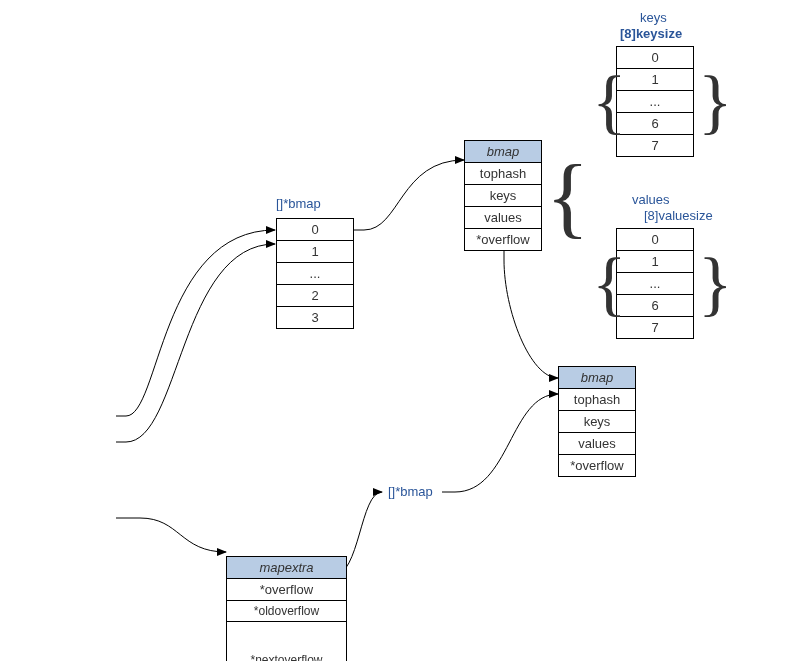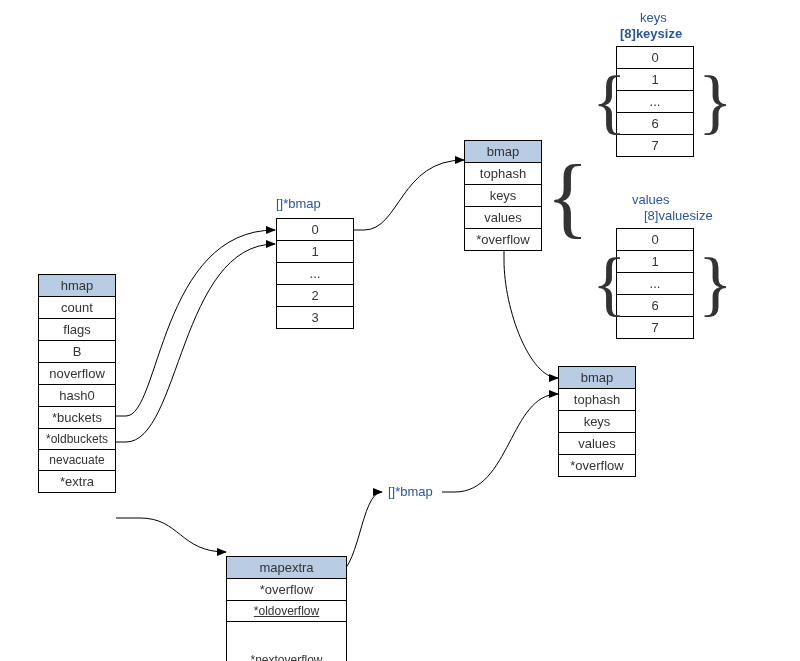--- a/index.html
+++ b/index.html
@@ -47,20 +47,21 @@
     white-space: nowrap;
     overflow: hidden;
   }
   .box .row:last-child { border-bottom: none; }
   .box .head {
     background: #b8cce4;
     text-align: center;
     padding: 3px 4px;
     border-bottom: 1px solid #000;
     font-weight: 500;
+    font-style: italic;
   }
   .brace {
     position: absolute;
     font-family: "Times New Roman", serif;
     color: #333;
     z-index: 2;
     transform-origin: center;
   }
 </style>
 </head>
@@ -83,32 +84,20 @@
 
   <path d="M 354 230 L 364 230 C 400 230 400 160 464 160" fill="none" stroke="#000" stroke-width="1" marker-end="url(#arrow)"></path>
 
   <path d="M 504 240 L 504 260 C 504 310 530 378 558 378" fill="none" stroke="#000" stroke-width="1" marker-end="url(#arrow)"></path>
 
   <path d="M 323 576 L 333 576 C 360 576 360 492 382 492" fill="none" stroke="#000" stroke-width="1" marker-end="url(#arrow)"></path>
 
   <path d="M 442 492 L 455 492 C 510 492 510 394 558 394" fill="none" stroke="#000" stroke-width="1" marker-end="url(#arrow)"></path>
 </svg>
 
-<div class="box" style="left:38px; top:274px;">
-  <div class="head">hmap</div>
-  <div class="row">count</div>
-  <div class="row">flags</div>
-  <div class="row">B</div>
-  <div class="row">noverflow</div>
-  <div class="row">hash0</div>
-  <div class="row">*buckets</div>
-  <div class="row" style="font-size:12px;">*oldbuckets</div>
-  <div class="row" style="font-size:12px;">nevacuate</div>
-  <div class="row">*extra</div>
-</div>
 
 <div class="title" style="left:276px; top:196px;">[]*bmap</div>
 
 <div class="box" style="left:276px; top:218px;">
   <div class="row">0</div>
   <div class="row">1</div>
   <div class="row">...</div>
   <div class="row">2</div>
   <div class="row">3</div>
 </div>
@@ -157,17 +146,17 @@
   <div class="row">keys</div>
   <div class="row">values</div>
   <div class="row">*overflow</div>
 </div>
 
 <div class="title" style="left:388px; top:484px;">[]*bmap</div>
 
 <div class="box" style="left:226px; top:556px; width:121px;">
   <div class="head">mapextra</div>
   <div class="row">*overflow</div>
-  <div class="row" style="font-size:12px;text-decoration:underline;">*oldoverflow</div>
+  <div class="row" style="font-size:12px;">*oldoverflow</div>
   <div class="row" style="font-size:12px;margin-top:28px;">*nextoverflow</div>
 </div>
 
 </div>
 
 </body></html>

